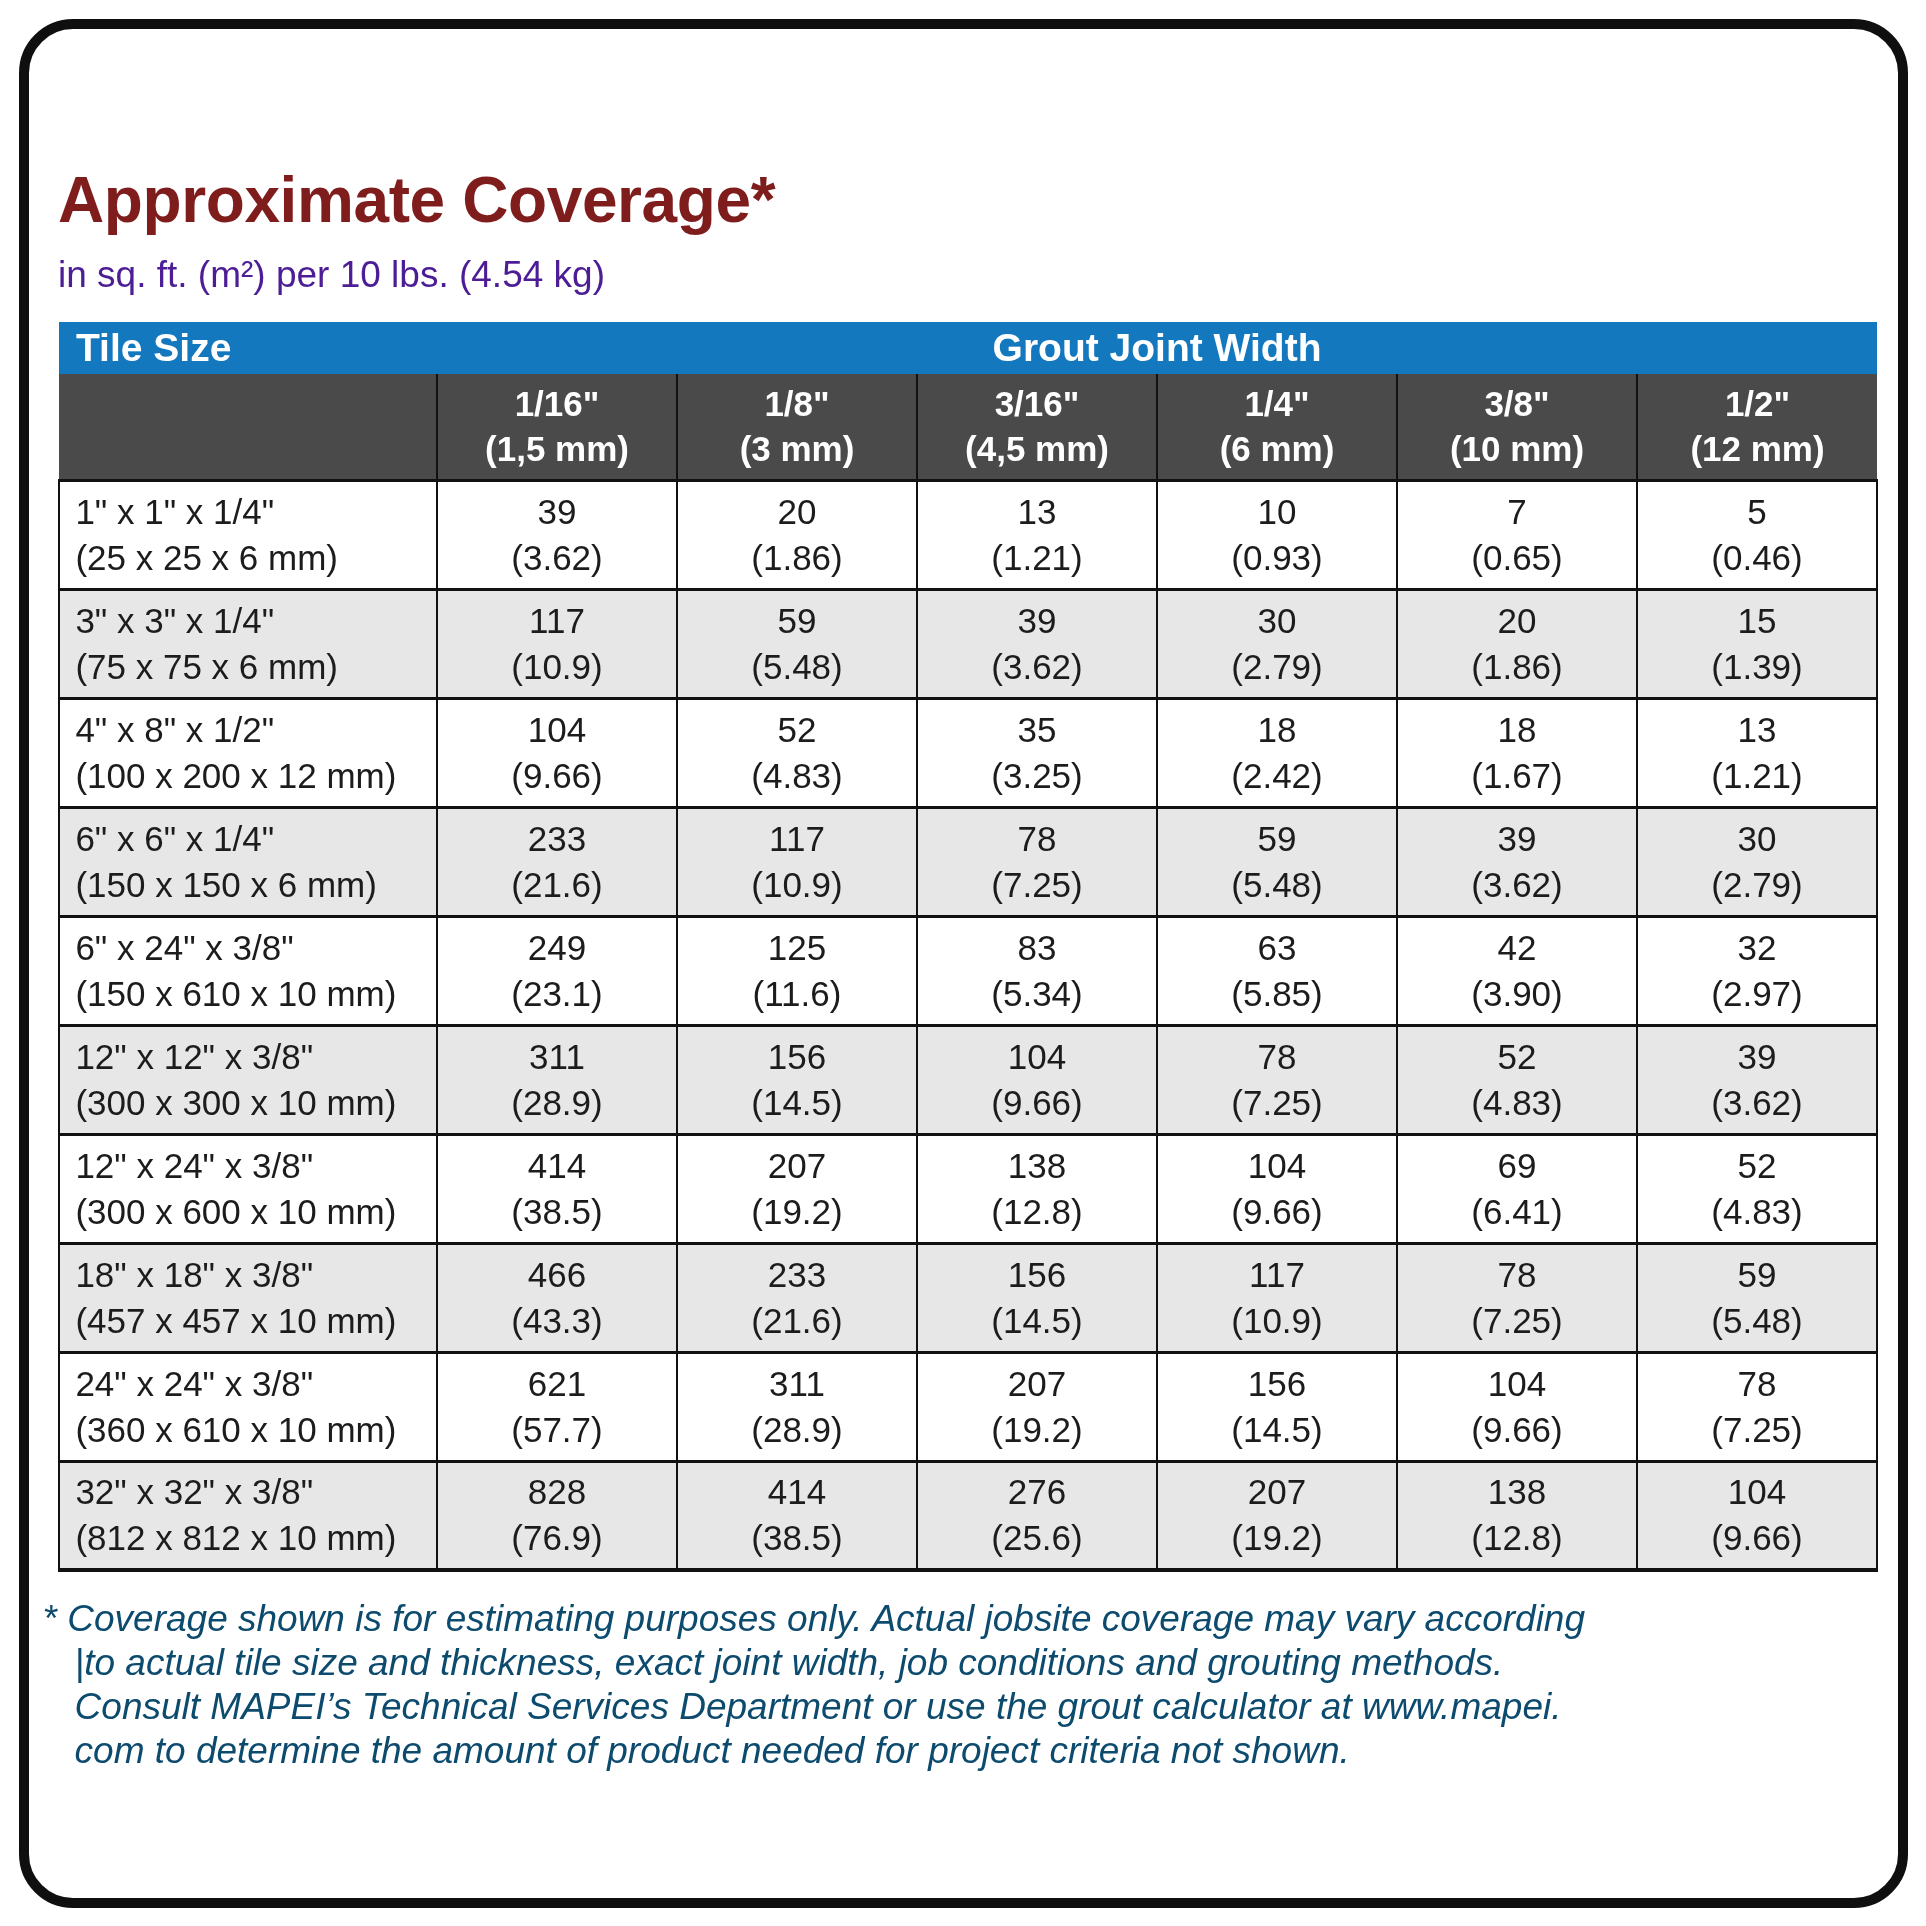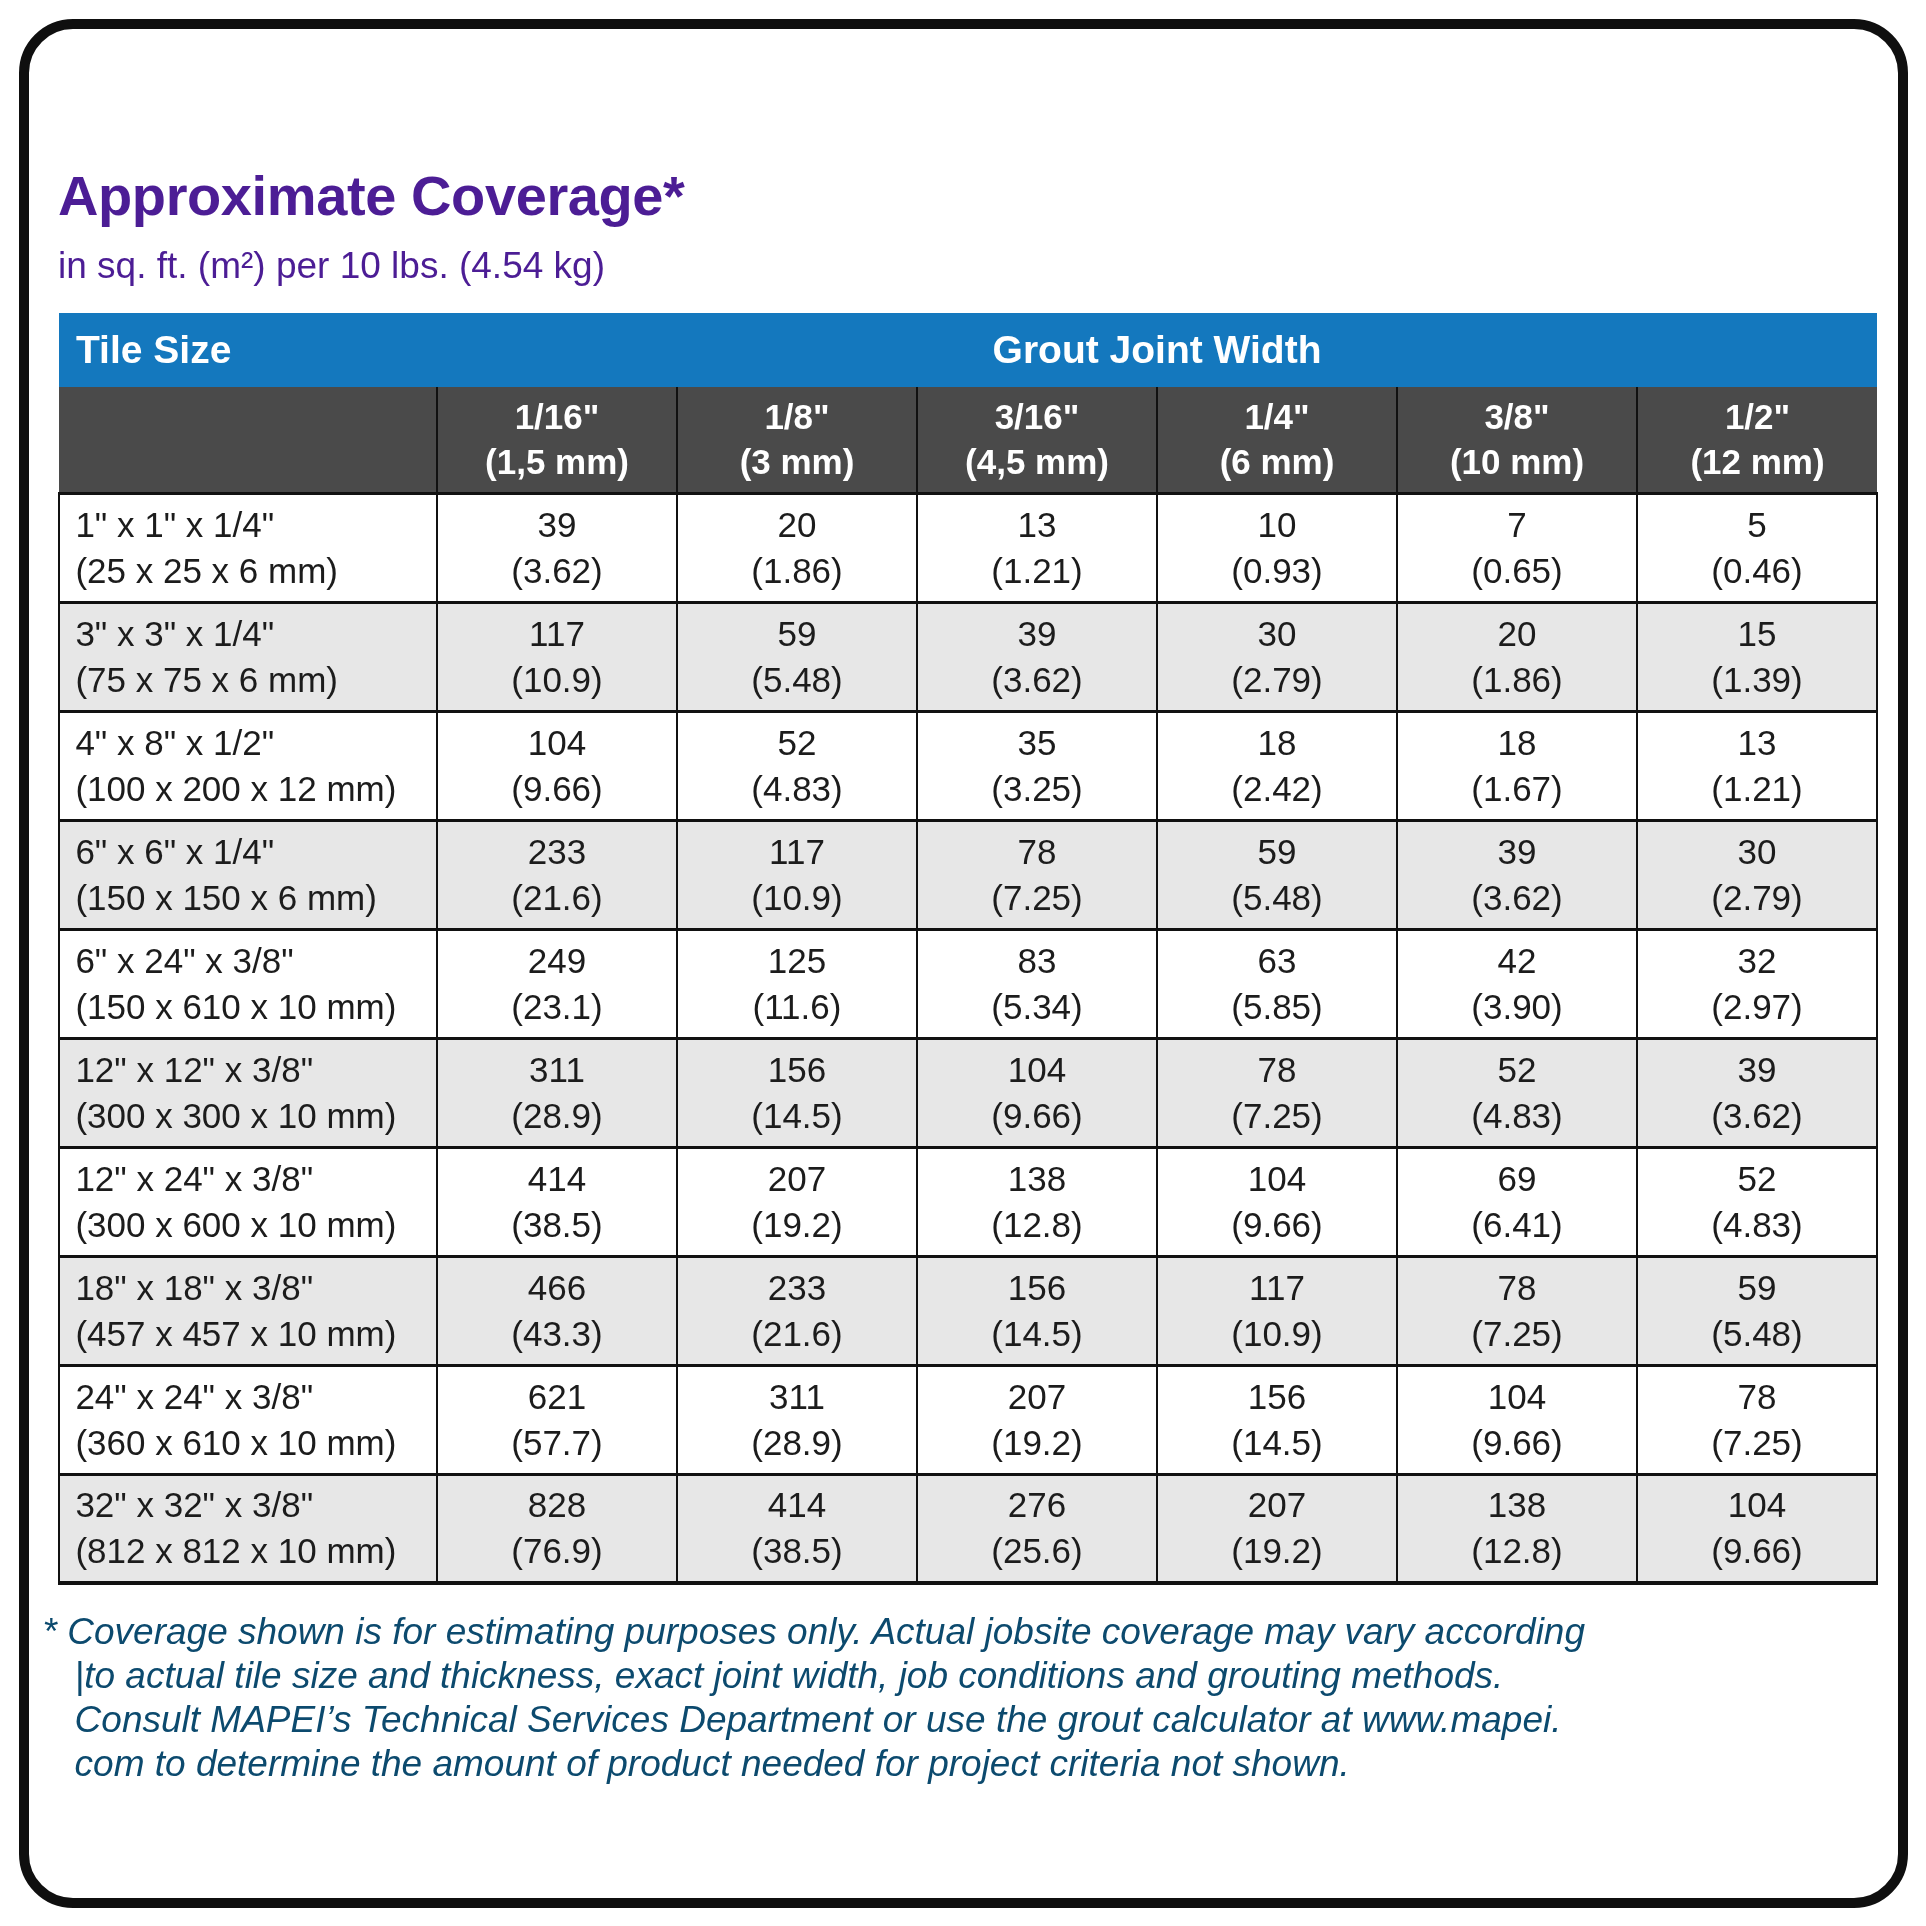--- a/index.html
+++ b/index.html
@@ -14,44 +14,44 @@
     position: absolute;
     left: 18.5px; top: 18.5px;
     width: 1889px; height: 1889px;
     border: 10px solid #0f0f0f;
     border-radius: 54px;
     pointer-events: none;
   }
   .content { position: absolute; left: 58px; top: 0; width: 1818px; }
   .page-title {
     margin-top: 163px;
-    font-size: 56px;
+    font-size: 64px;
     font-weight: 700;
     letter-spacing: -0.4px;
-    color: #4c1d95;
+    color: #7f1d1d;
   }
   .page-subtitle {
     margin-top: 17px;
     font-size: 37px;
     font-weight: 400;
     color: #4c1d95;
   }
   table.coverage {
     margin-top: 26px;
     border-collapse: collapse;
     table-layout: fixed;
     width: 1815px;
   }
   
   tr.band th {
     background: #1478be;
     color: #ffffff;
     font-size: 39px;
     font-weight: 700;
-    height: 74px;
+    height: 52px;
     border: none;
     vertical-align: middle;
   }
   th.band-left { text-align: left; padding-left: 17px; }
   th.band-right { text-align: center; }
   
   tr.subhead th {
     background: #4a4a4a;
     color: #ffffff;
     font-size: 35px;

